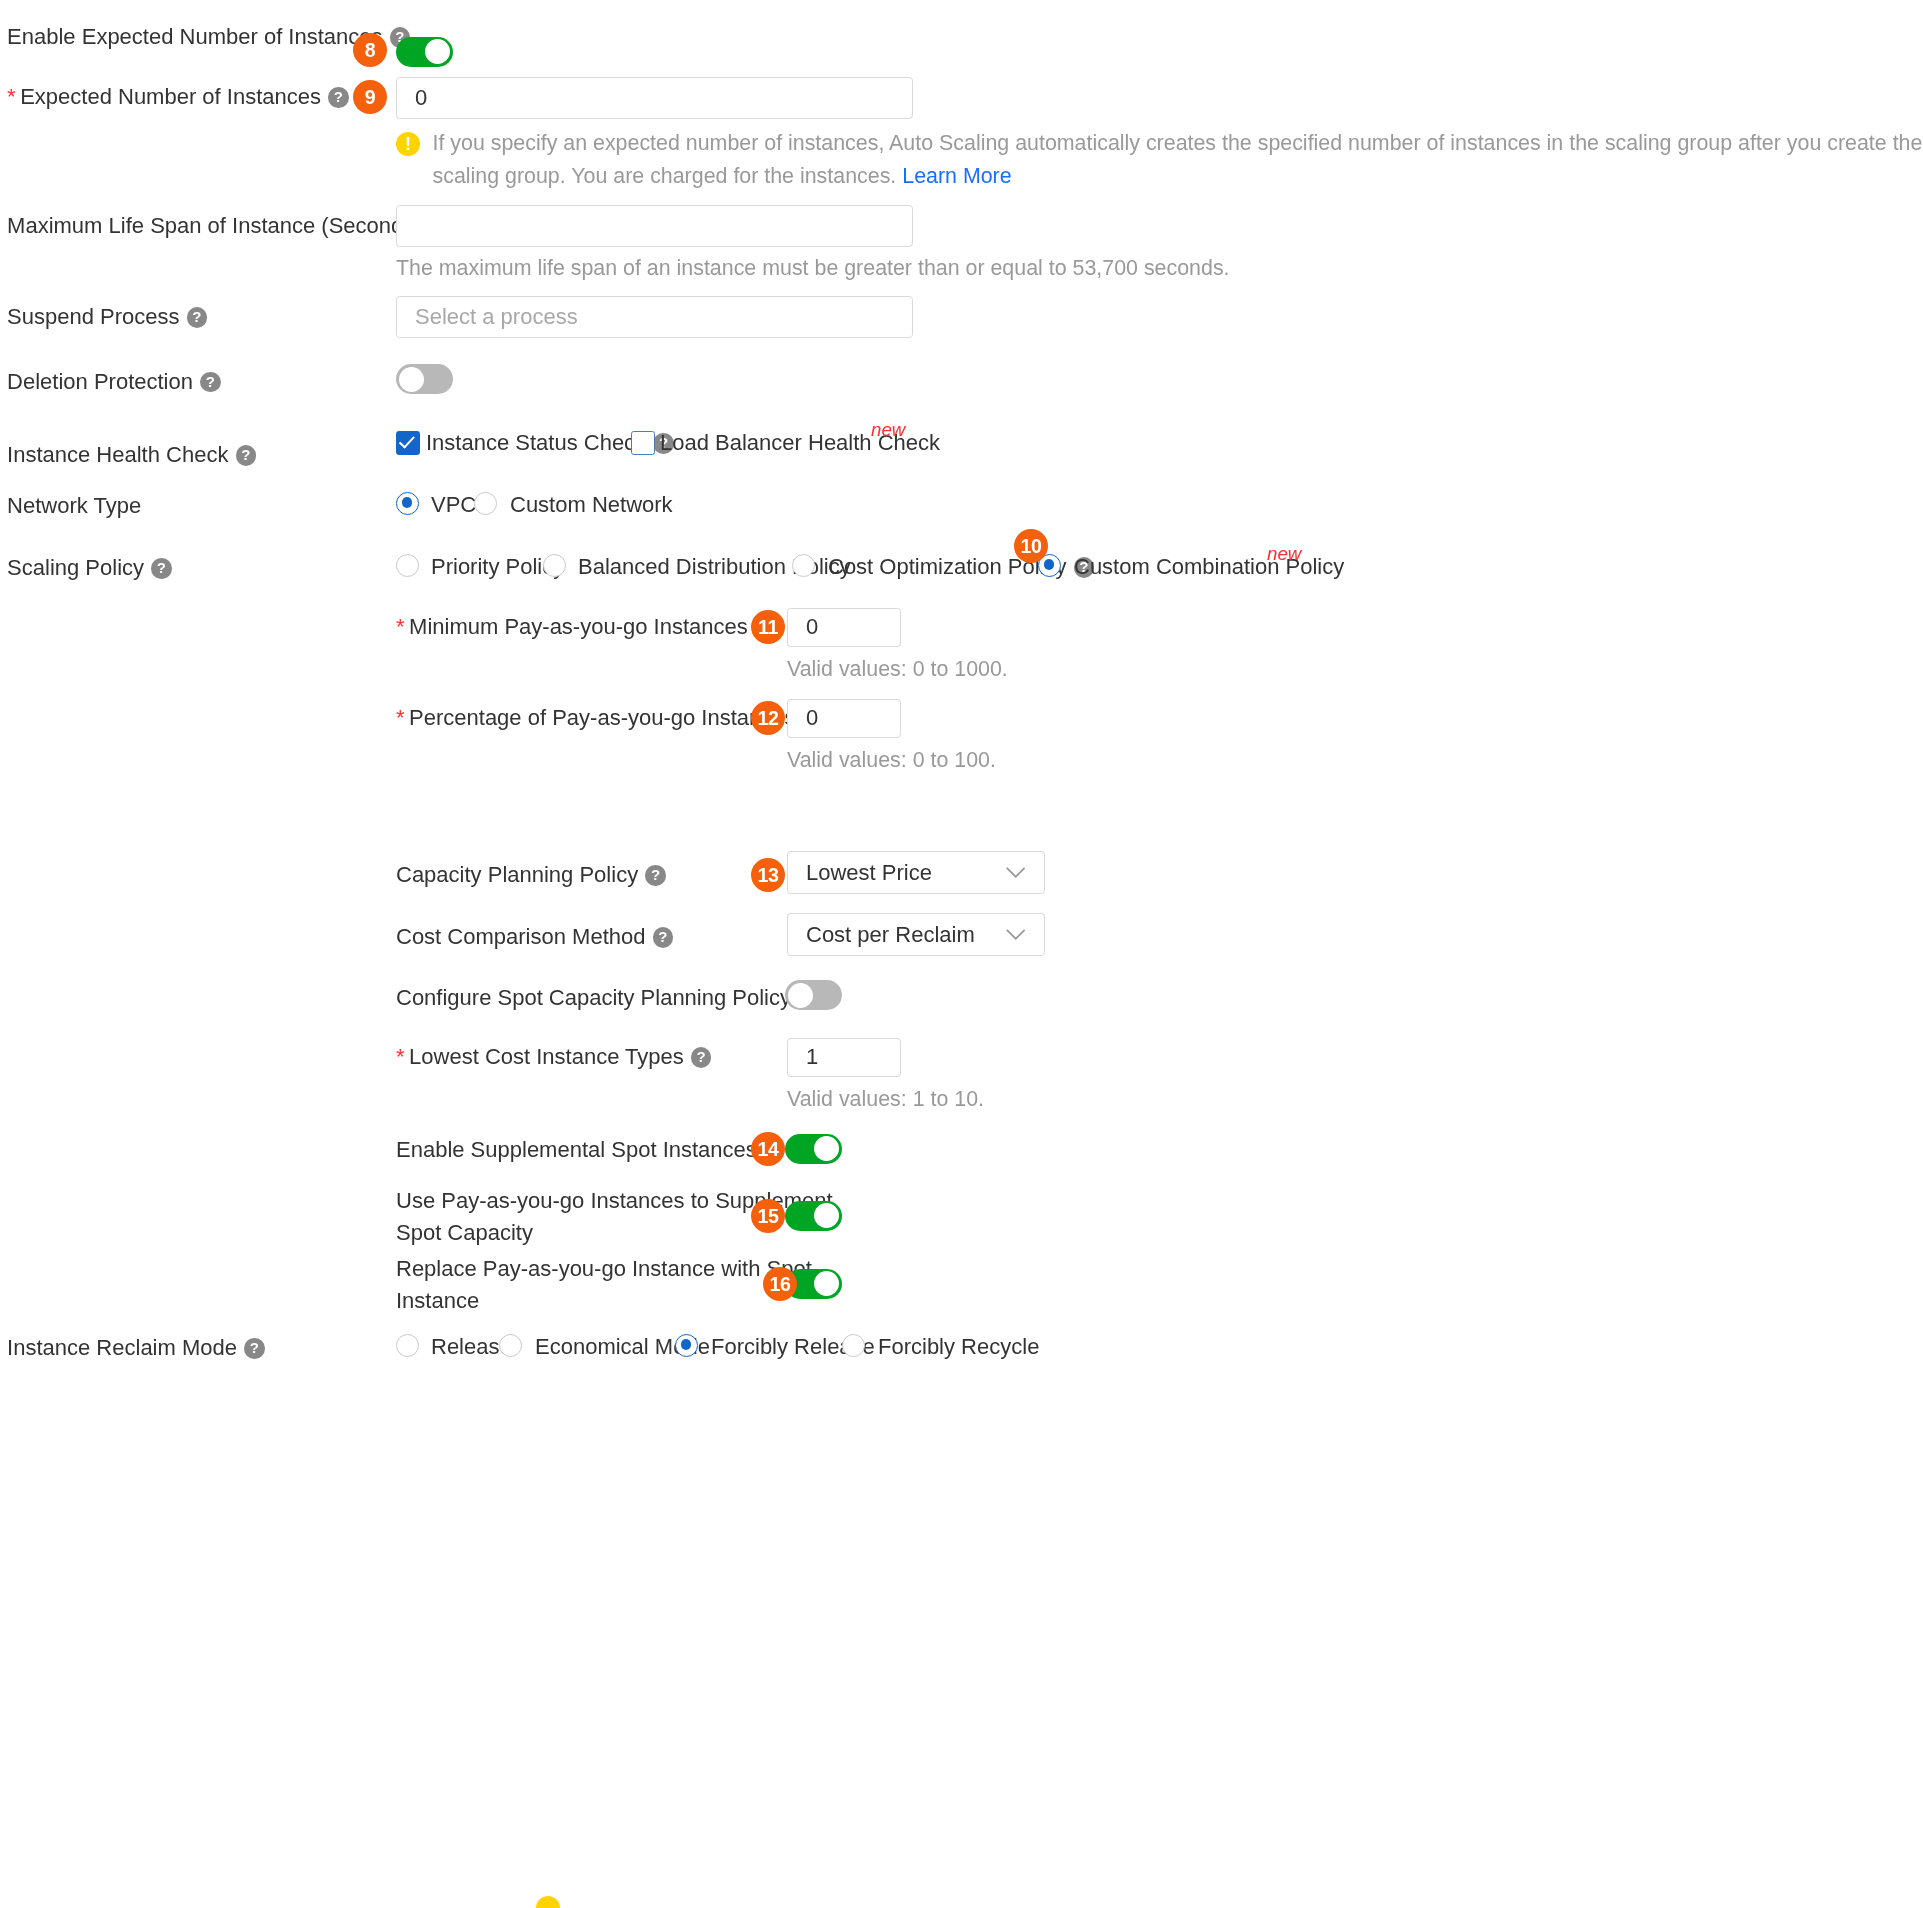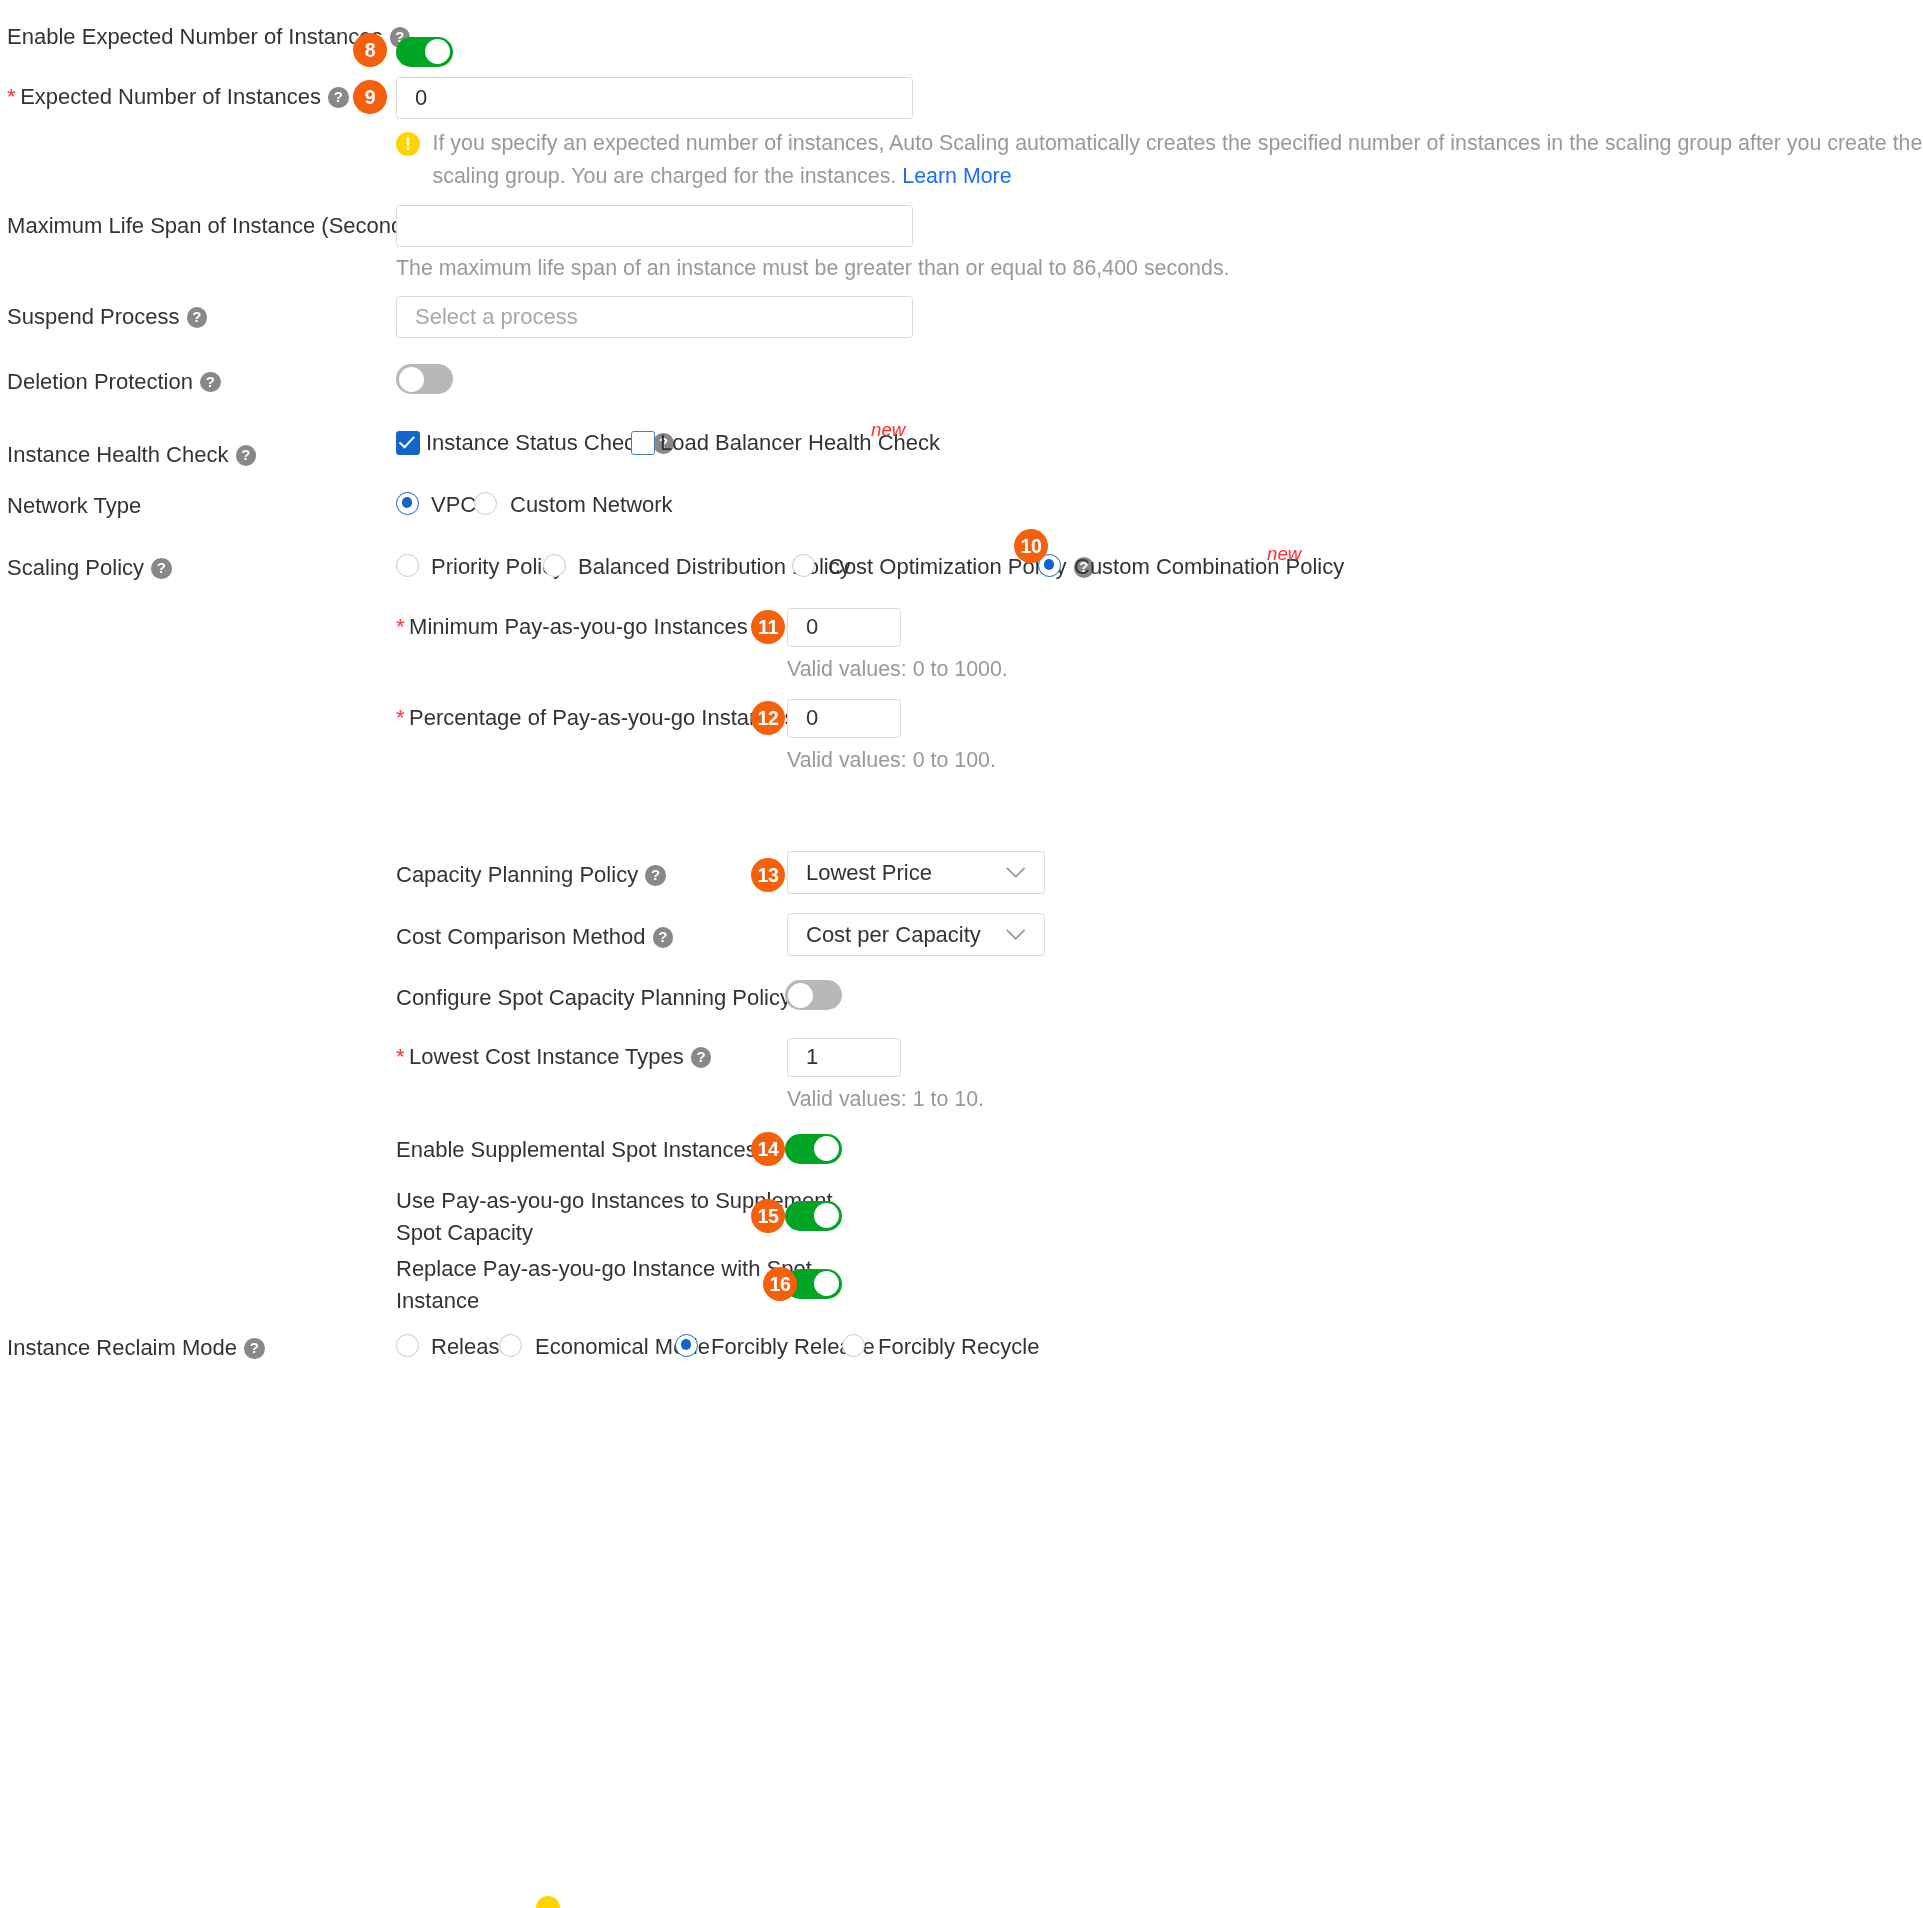--- a/index.html
+++ b/index.html
@@ -231,21 +231,21 @@
     <div class="input" style="left:396px;top:0.9px;width:517px;height:42px">0</div>
     <div class="warn" style="left:396px;top:51px">
       <div class="warn-ico">!</div>
       <div class="warn-txt"><span>If you specify an expected number of instances, Auto Scaling automatically creates the specified number of instances in the scaling group after you create the scaling group. You are charged for the instances.</span> <span class="link">Learn More</span></div>
     </div>
   </div>
 
   <div class="row" style="top:205px;height:89px">
     <div class="label lvl1" style="top:7.1px"><span>Maximum Life Span of Instance (Seconds)</span><span class="help">?</span></div>
     <div class="input" style="left:396px;top:0px;width:517px;height:42px"></div>
-    <div class="hint" style="left:396px;top:49px">The maximum life span of an instance must be greater than or equal to 86,400 seconds.</div>
+    <div class="hint" style="left:396px;top:49px">The maximum life span of an instance must be greater than or equal to 53,700 seconds.</div>
   </div>
 
   <div class="row" style="top:296px;height:53px">
     <div class="label lvl1" style="top:7.1px"><span>Suspend Process</span><span class="help">?</span></div>
     <div class="input placeholder" style="left:396px;top:0px;width:517px;height:42px">Select a process</div>
   </div>
 
   <div class="row" style="top:364px;height:39px">
     <div class="label lvl1" style="top:3.6px"><span>Deletion Protection</span><span class="help">?</span></div>
     <div class="toggle" style="left:396px;top:0px">
@@ -316,21 +316,21 @@
           <svg viewBox="0 0 24 14" width="21.4" height="12.5">
             <path d="M2 2 L12 12 L22 2" fill="none" stroke="#9a9a9a" stroke-width="2"></path>
           </svg>
         </span>
     </div>
   </div>
 
   <div class="row" style="top:913px;height:50px">
     <div class="label lvl2" style="top:9.8px;left:396px"><span>Cost Comparison Method</span><span class="help">?</span></div>
     <div class="select" style="left:787px;top:0px;width:258px;height:43px">
-      <span>Cost per Capacity</span>
+      <span>Cost per Reclaim</span>
       <span class="chev">
           <svg viewBox="0 0 24 14" width="21.4" height="12.5">
             <path d="M2 2 L12 12 L22 2" fill="none" stroke="#9a9a9a" stroke-width="2"></path>
           </svg>
         </span>
     </div>
   </div>
 
   <div class="row" style="top:980px;height:39px">
     <div class="label lvl2" style="top:3.6px;left:396px">Configure Spot Capacity Planning Policy</div>

